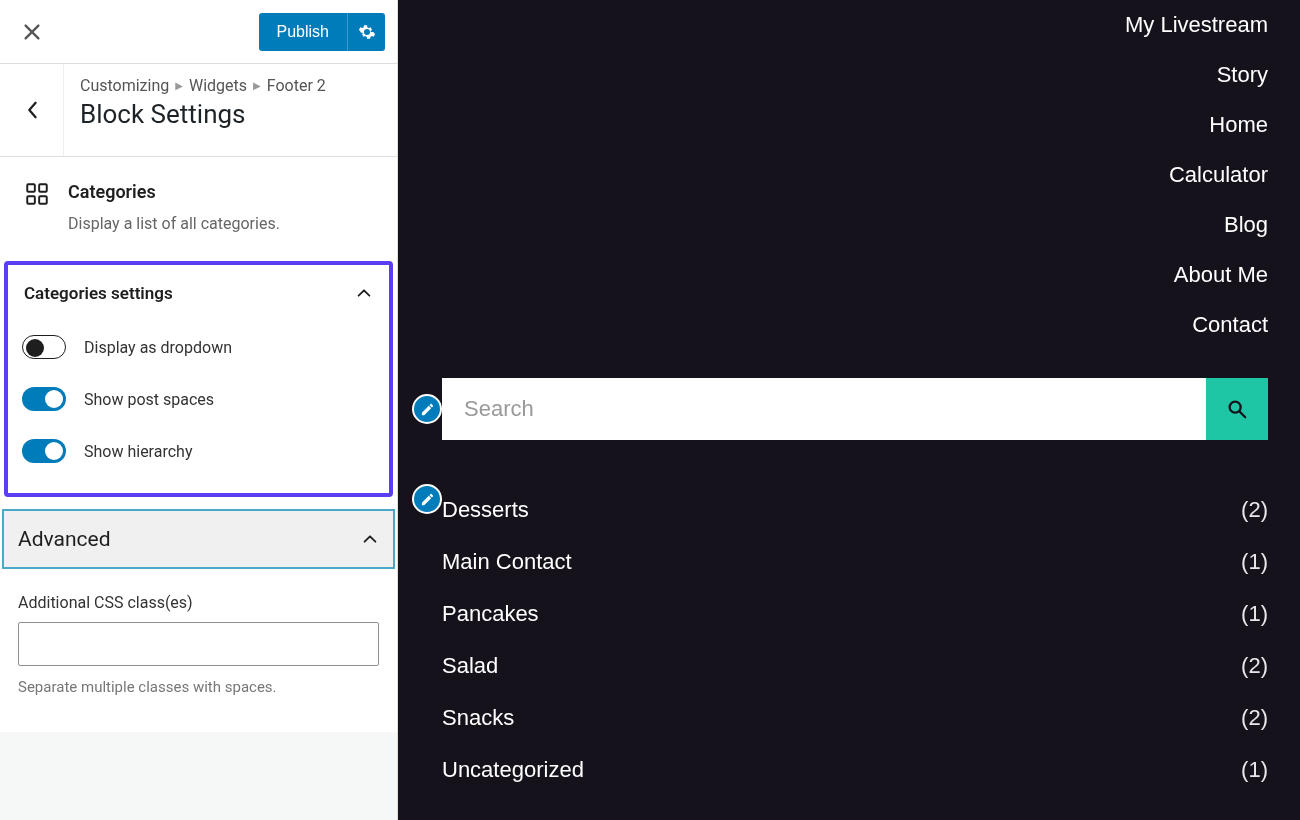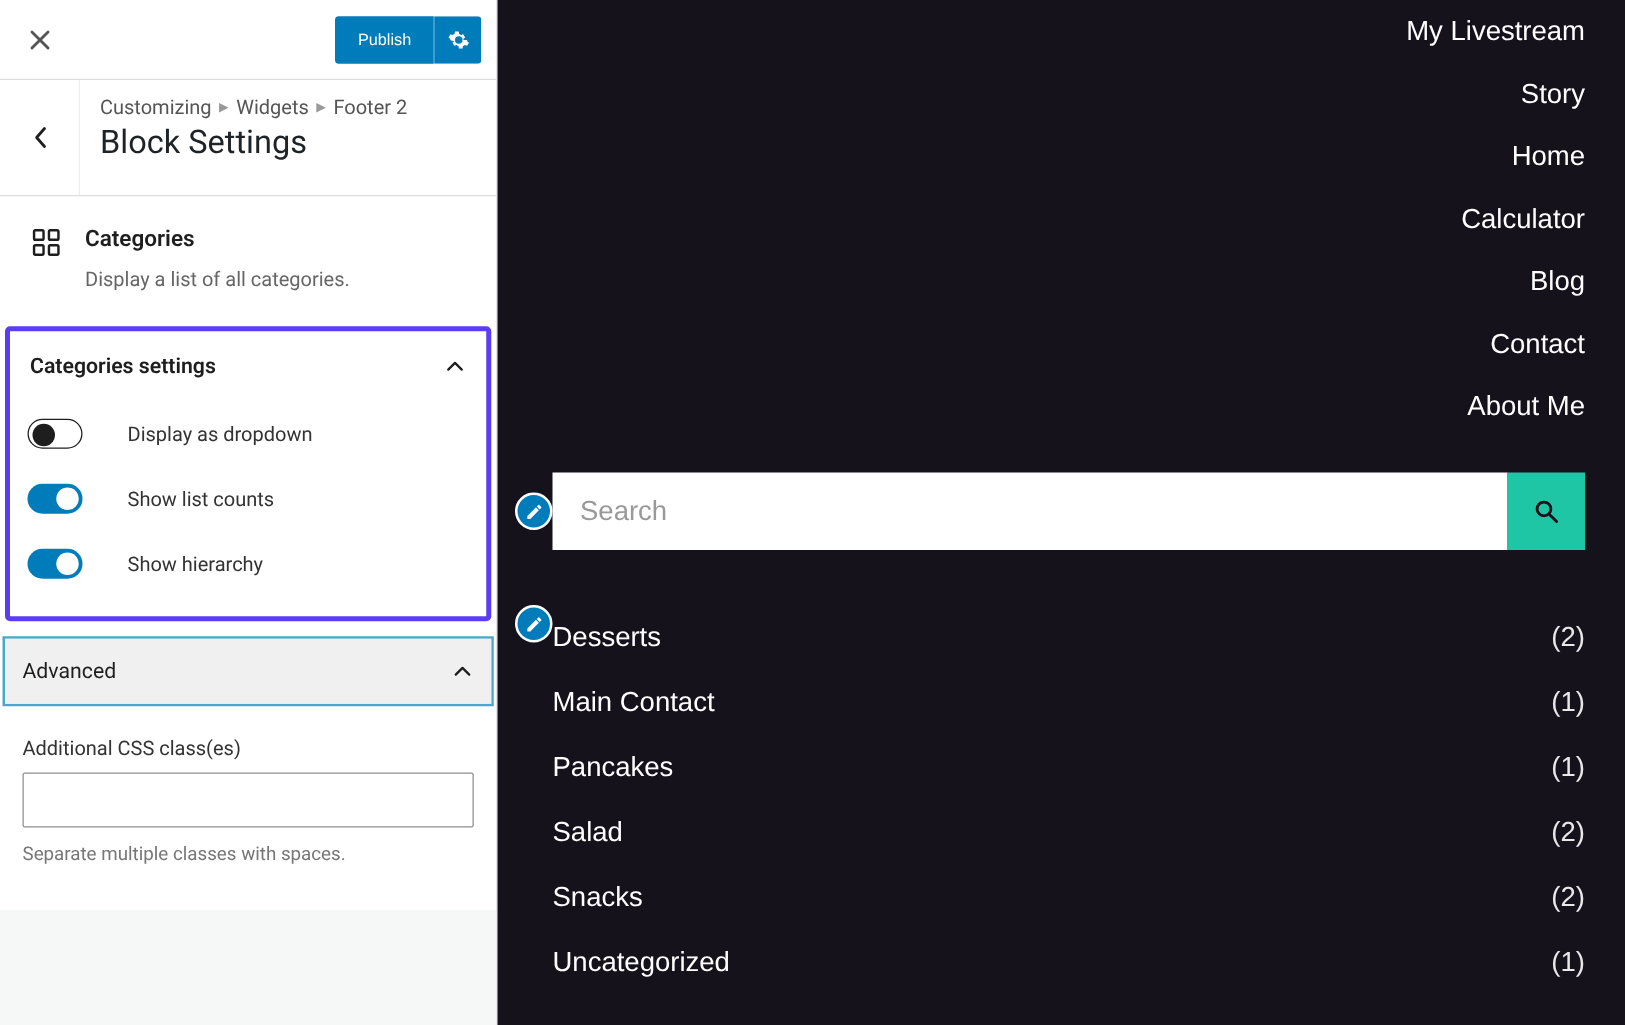--- a/index.html
+++ b/index.html
@@ -3,21 +3,21 @@
 <meta charset="utf-8">
 <style>
   * { box-sizing: border-box; margin: 0; padding: 0; }
   body { font-family: -apple-system, BlinkMacSystemFont, "Segoe UI", Roboto, sans-serif; display: flex; width: 1300px; height: 820px; overflow: hidden; }
 
   
   .sidebar { width: 398px; flex-shrink: 0; background: #fff; border-right: 1px solid #ddd; display: flex; flex-direction: column; }
   .sb-topbar { display: flex; justify-content: space-between; align-items: center; height: 64px; border-bottom: 1px solid #ddd; padding: 0 12px; }
   .sb-close { width: 40px; height: 40px; display: flex; align-items: center; justify-content: center; font-size: 22px; color: #555; cursor: pointer; }
   .sb-publish-wrap { display: flex; }
-  .sb-publish { background: #007cba; color: #fff; border: none; height: 38px; padding: 0 18px; font-size: 13px; border-radius: 3px 0 0 3px; cursor: pointer; }
+  .sb-publish { background: #007cba; color: #fff; border: none; height: 38px; padding: 0 18px; font-size: 16px; border-radius: 3px 0 0 3px; cursor: pointer; }
   .sb-publish-gear { background: #007cba; color: #fff; border: none; height: 38px; width: 38px; border-radius: 0 3px 3px 0; border-left: 1px solid rgba(255,255,255,.25); display: flex; align-items: center; justify-content: center; cursor: pointer; }
   .sb-publish-gear svg { width: 18px; height: 18px; }
 
   .sb-header { display: flex; align-items: flex-start; border-bottom: 1px solid #ddd; }
   .sb-back { width: 64px; height: 100%; min-height: 92px; display: flex; align-items: center; justify-content: center; border-right: 1px solid #eee; cursor: pointer; color: #333; }
   .sb-back svg { width: 12px; height: 18px; }
   .sb-header-text { padding: 12px 16px 16px 16px; }
   .breadcrumb { font-size: 16px; color: #555; display: flex; gap: 6px; align-items: center; flex-wrap: wrap; }
   .breadcrumb .sep { color: #999; font-size: 10px; }
   .sb-title { font-size: 26px; font-weight: 400; color: #1d2327; margin-top: 4px; }
@@ -34,25 +34,25 @@
   .chev { width: 18px; height: 18px; }
   .chev svg { width: 18px; height: 18px; }
 
   .toggle-row { display: flex; align-items: center; gap: 18px; padding: 14px 2px; }
   .toggle { width: 44px; height: 24px; border-radius: 12px; position: relative; flex-shrink: 0; cursor: pointer; }
   .toggle .knob { width: 18px; height: 18px; border-radius: 50%; position: absolute; top: 3px; }
   .toggle.off { background: #fff; border: 1.5px solid #1e1e1e; }
   .toggle.off .knob { left: 3px; background: #1e1e1e; }
   .toggle.on { background: #007cba; }
   .toggle.on .knob { right: 3px; background: #fff; }
-  .toggle-label { font-size: 16px; color: #333; margin-left: 18px; }
+  .toggle-label { font-size: 16px; color: #333; }
 
   .panel-adv-wrap { border: 2px solid #4aa8c9; margin: 0 2px; }
   .panel-adv { background: #f0f0f0; display: flex; justify-content: space-between; align-items: center; padding: 16px 14px; cursor: pointer; }
-  .panel-adv h3 { font-size: 17px; font-weight: 400; color: #1e1e1e; }
+  .panel-adv h3 { font-size: 21px; font-weight: 400; color: #1e1e1e; }
 
   .adv-body { padding: 24px 18px 18px 18px; }
   .adv-label { font-size: 16px; color: #333; }
   .adv-input { width: 100%; height: 44px; border: 1px solid #8c8f94; border-radius: 2px; margin-top: 10px; padding: 0 8px; font-size: 15px; }
   .adv-help { font-size: 15px; color: #777; margin-top: 12px; }
 
   .sb-footspace { flex: 1; background: #f6f7f7; margin-top: 18px; }
 
   
   .preview { flex: 1; background: #15121c; color: #fff; padding: 0 32px 30px 44px; overflow: hidden; position: relative; font-family: "Segoe UI", sans-serif; }
@@ -141,21 +141,21 @@
     <div class="toggle-row">
       <div class="toggle off">
           <div class="knob"></div>
         </div>
       <span class="toggle-label">Display as dropdown</span>
     </div>
     <div class="toggle-row">
       <div class="toggle on">
           <div class="knob"></div>
         </div>
-      <span class="toggle-label">Show list counts</span>
+      <span class="toggle-label">Show post spaces</span>
     </div>
     <div class="toggle-row">
       <div class="toggle on">
           <div class="knob"></div>
         </div>
       <span class="toggle-label">Show hierarchy</span>
     </div>
   </div>
 
   <div class="panel-adv-wrap">
@@ -179,22 +179,22 @@
 </div>
 
 <div class="preview">
 
   <ul class="nav-list">
     <li>My Livestream</li>
     <li>Story</li>
     <li>Home</li>
     <li>Calculator</li>
     <li>Blog</li>
+    <li>About Me</li>
     <li>Contact</li>
-    <li>About Me</li>
   </ul>
 
   <div class="search-row">
     <div class="edit-badge">
       <svg viewBox="0 0 24 24">
           <path d="M3 17.25V21h3.75L17.81 9.94l-3.75-3.75L3 17.25zM20.71 7.04a1 1 0 000-1.41l-2.34-2.34a1 1 0 00-1.41 0l-1.83 1.83 3.75 3.75 1.83-1.83z"></path>
         </svg>
     </div>
     <input class="search-input" type="text" placeholder="Search" style="">
     <button class="search-btn">

